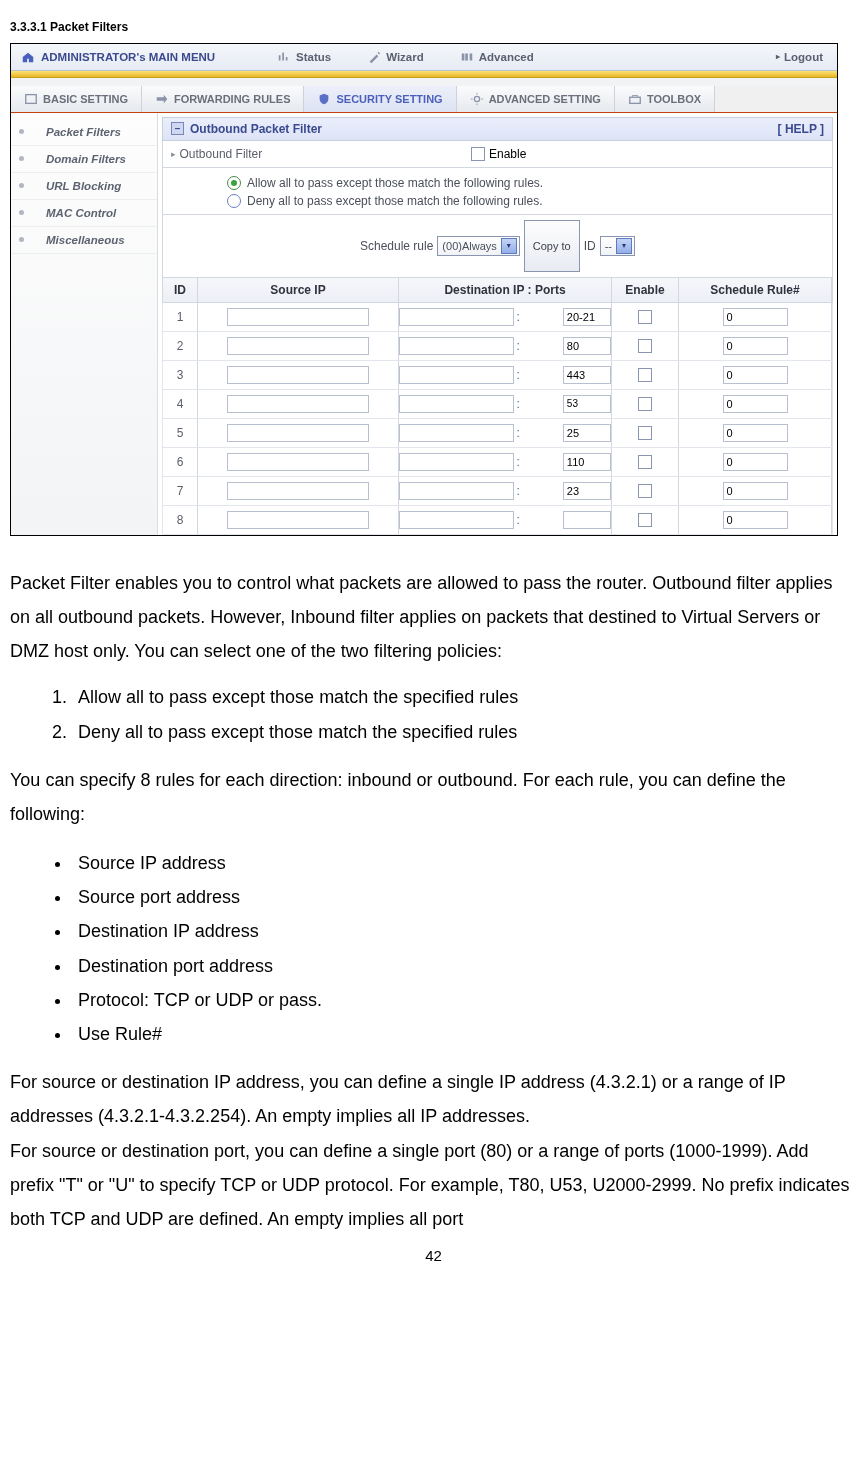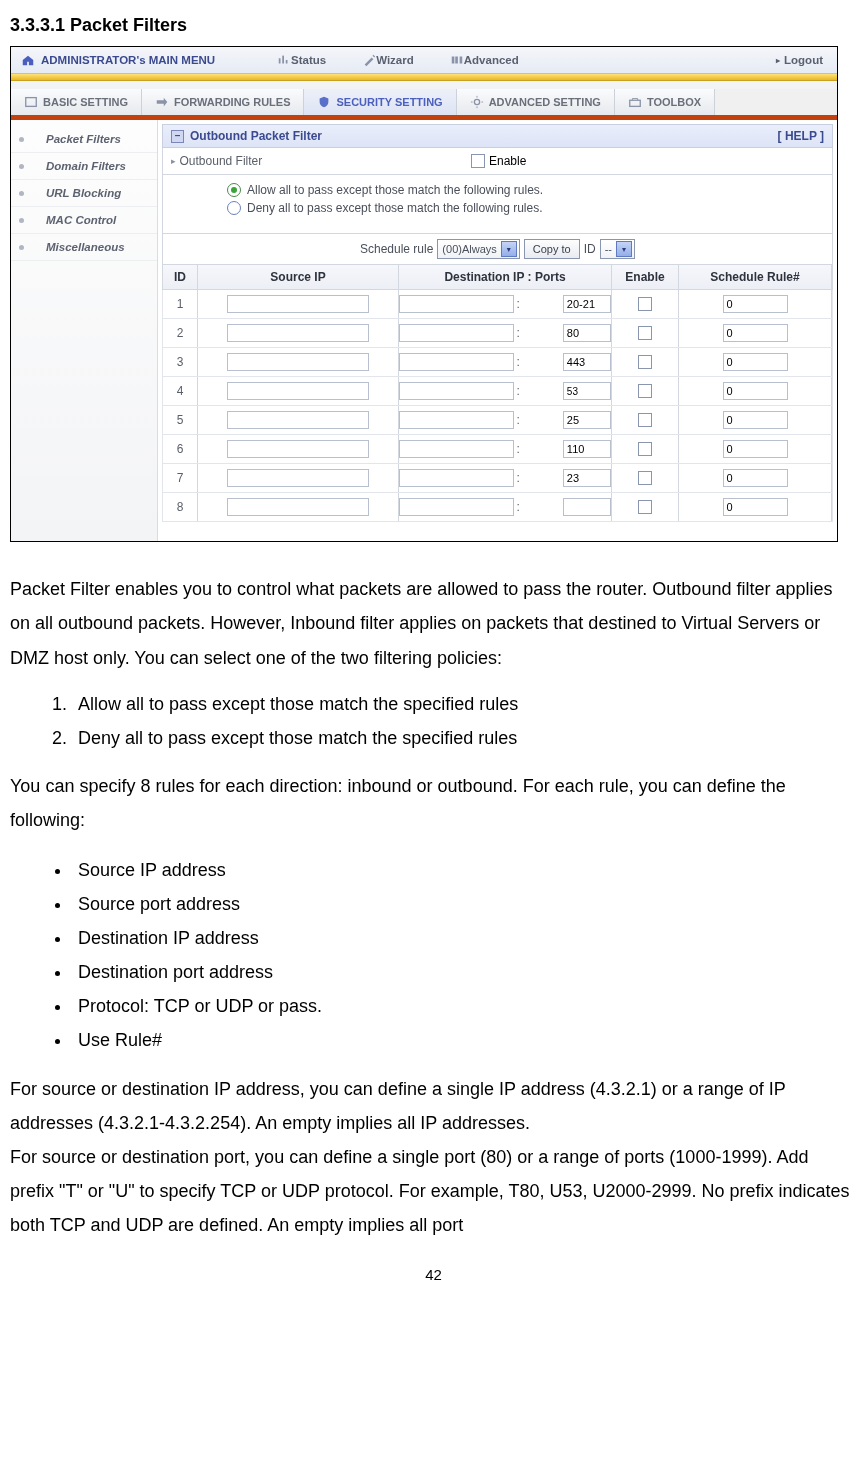--- a/index.html
+++ b/index.html
@@ -10,22 +10,22 @@
     line-height: 1.9;
     color: #000;
     background: #fff;
     width: 867px;
   }
   .page {
     padding: 4px 10px 0 10px;
   }
   .section-heading {
     font-weight: bold;
-    font-size: 18px;
-    margin: 4px 0 4px 0;
+    font-size: 12px;
+    margin: 12px 0 4px 0;
   }
   .screenshot {
     width: 826px;
     border: 1px solid #000;
     font-size: 12px;
     line-height: normal;
   }
   
   .topbar {
     background: linear-gradient(#f4f6fa, #e6ebf4);
@@ -40,20 +40,21 @@
   .topbar .admin {
     padding-left: 10px;
     display: flex;
     align-items: center;
     gap: 6px;
     width: 238px;
   }
   .topbar .item {
     display: flex;
     align-items: center;
+    gap: 5px;
     padding: 0 18px;
     color: #5a6070;
   }
   .topbar .logout {
     margin-left: auto;
     padding-right: 14px;
     color: #5a6070;
     display: flex;
     align-items: center;
     gap: 4px;
@@ -63,21 +64,21 @@
     height: 6px;
     background: linear-gradient(#ffe27a, #e8b822);
     border-bottom: 1px solid #caa020;
   }
   .spacerbar { height: 8px; background:#f2f3f5; }
   
   .tabbar {
     display: flex;
     height: 26px;
     background: #f0f0f0;
-    border-bottom: 5px solid #c2410c;
+    border-bottom: 1px solid #c2410c;
   }
   .tabbar .tab {
     display: flex;
     align-items: center;
     gap: 5px;
     padding: 0 13px;
     font-size: 11px;
     font-weight: bold;
     color: #6a6f7a;
     border-right: 1px solid #cdd1d8;
@@ -156,40 +157,40 @@
     margin: 0 4px;
     background:#fff;
   }
   .body-row .lbl { width:292px; padding:6px 0 6px 8px; color:#5a5f6a; display:flex; align-items:center; gap:4px;}
   .body-row .val { flex:1; padding:6px 0 6px 8px; display:flex; align-items:center; gap:4px;}
   .tri { color:#8890a0; font-size:9px; }
   .radio-block {
     border: 1px solid #d3d7e0;
     border-top:none;
     margin:0 4px;
-    padding: 6px 0 16px 64px;
+    padding: 6px 0 4px 64px;
     background:#fff;
   }
   .radio-row { display:flex; align-items:center; gap:6px; padding:2px 0; font-size:12px; color:#4a4f5a;}
   .radio { width:12px;height:12px;border-radius:50%;border:1px solid #4a8a4a;display:flex;align-items:center;justify-content:center;}
   .radio.sel::after{content:"";width:6px;height:6px;border-radius:50%;background:#3aa33a;}
   .radio.unsel { border-color:#6a80c0; }
   .sched-row {
     border:1px solid #d3d7e0; border-top:none; margin:0 4px; background:#fff;
     display:flex; justify-content:center; align-items:center; gap:4px; padding:5px 0;
     font-size:12px; color:#4a4f5a;
   }
   .select {
     border:1px solid #8a96b0; background:linear-gradient(#fff,#f0f2f6); height:18px;
     display:inline-flex; align-items:center; padding:0 2px 0 4px; font-size:11px;
   }
   .select .drop { width:14px;height:14px;background:linear-gradient(#c4d4f4,#94aee8);border:1px solid #5f7ac0;margin-left:4px;display:flex;align-items:center;justify-content:center;color:#2a3a80;font-size:8px;}
   .btn {
     border:1px solid #8a96b0; background:linear-gradient(#fdfdfd,#e8ebf2); height:18px;
-    display:inline-flex;align-items:center;padding:0 8px;font-size:11px;color:#3a3f4a;
+    display:inline-flex;align-items:center;padding:16px 8px;font-size:11px;color:#3a3f4a;
   }
   
   .rules-hdr {
     display:flex; margin:0 4px; border:1px solid #d3d7e0; border-top:none;
     background:linear-gradient(#f6f7fb,#edeff6); font-weight:bold; font-size:12px; color:#2f333d;
   }
   .rules-hdr .c, .rules-row .c { border-right:1px solid #d3d7e0; display:flex;align-items:center;justify-content:center; padding:5px 0;}
   .c-id{width:34px;} .c-src{width:200px;} .c-dest{width:212px;} .c-en{width:66px;} .c-sched{flex:1;}
   .rules-row {
     display:flex; margin:0 4px; border:1px solid #e2e5eb; border-top:none; background:#fff; font-size:12px;
@@ -511,18 +512,18 @@
     <p class="para">You can specify 8 rules for each direction: inbound or outbound. For each rule, you can define the following:</p>
     <ul class="bul">
       <li>Source IP address</li>
       <li>Source port address</li>
       <li>Destination IP address</li>
       <li>Destination port address</li>
       <li>Protocol: TCP or UDP or pass.</li>
       <li>Use Rule#</li>
     </ul>
     <p class="para" style="margin-bottom:0;">For source or destination IP address, you can define a single IP address (4.3.2.1) or a range of IP addresses (4.3.2.1-4.3.2.254). An empty implies all IP addresses.</p>
-    <p class="para" style="margin-top:0;margin-bottom:12px;">For source or destination port, you can define a single port (80) or a range of ports (1000-1999). Add prefix "T" or "U" to specify TCP or UDP protocol. For example, T80, U53, U2000-2999. No prefix indicates both TCP and UDP are defined. An empty implies all port</p>
+    <p class="para" style="margin-top:0;margin-bottom:0;">For source or destination port, you can define a single port (80) or a range of ports (1000-1999). Add prefix "T" or "U" to specify TCP or UDP protocol. For example, T80, U53, U2000-2999. No prefix indicates both TCP and UDP are defined. An empty implies all port</p>
   </div>
 
   <div class="pagenum">42</div>
 
 </div>
 
 </body></html>

